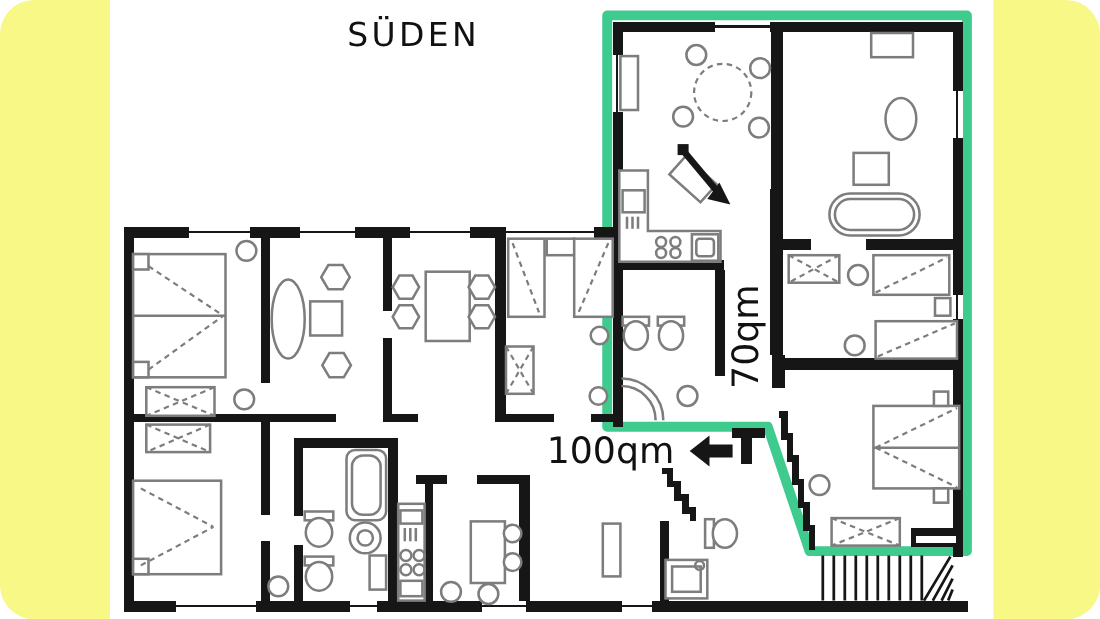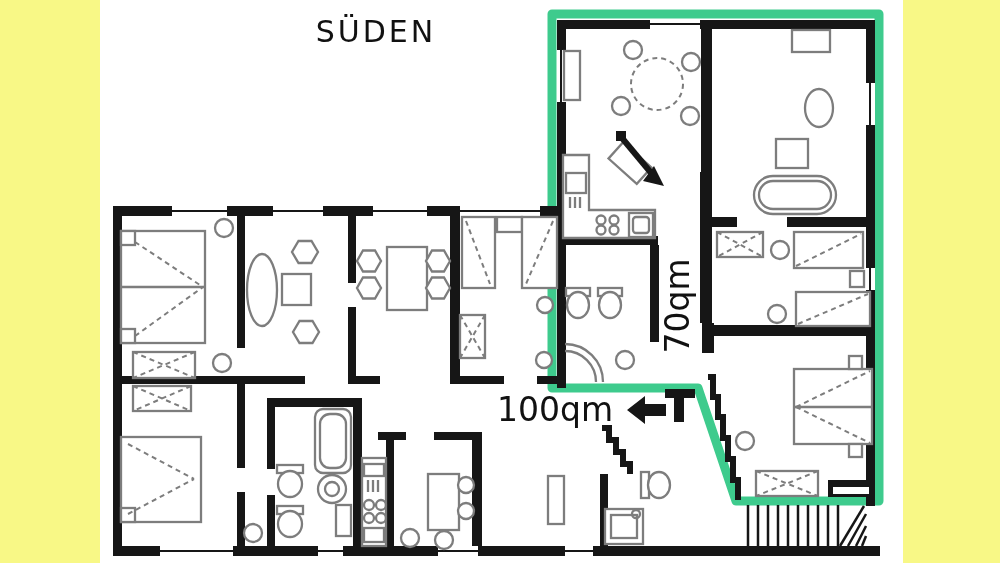--- a/index.html
+++ b/index.html
@@ -1,17 +1,17 @@
 <!DOCTYPE html>
 <html style="--background: #ffffff; --side_bands: #f8f886; --highlight: #3ecb8d; --walls: #161616; --furniture: #7d7d7d; --text: #111111;"><head>
 <meta charset="utf-8">
 <style>
   html,body{margin:0;padding:0;background:#fff;}
   .stage{position:relative;width:1000px;height:563px;background:var(--background,#ffffff);overflow:hidden;
-         font-family:"DejaVu Sans","Liberation Sans",sans-serif;}
+         font-family:"DejaVu Sans","Liberation Sans",sans-serif;border-radius:31px;}
   svg{position:absolute;left:0;top:0;}
   .band{fill:var(--side_bands,#f8f886);}
   .wall{fill:var(--walls,#161616);}
   .wline{stroke:var(--walls,#161616);stroke-width:2;}
   .thick{stroke:var(--walls,#161616);fill:none;}
   .f{fill:#ffffff;stroke:var(--furniture,#7d7d7d);stroke-width:2.3;}
   .fn{fill:none;stroke:var(--furniture,#7d7d7d);stroke-width:2.3;}
   .fd{fill:none;stroke:var(--furniture,#7d7d7d);stroke-width:2;stroke-dasharray:5 4;}
   .green{fill:none;stroke:var(--highlight,#3ecb8d);stroke-width:9;stroke-linejoin:round;}
   .lbl{fill:var(--text,#111111);font-family:"DejaVu Sans","Liberation Sans",sans-serif;}

